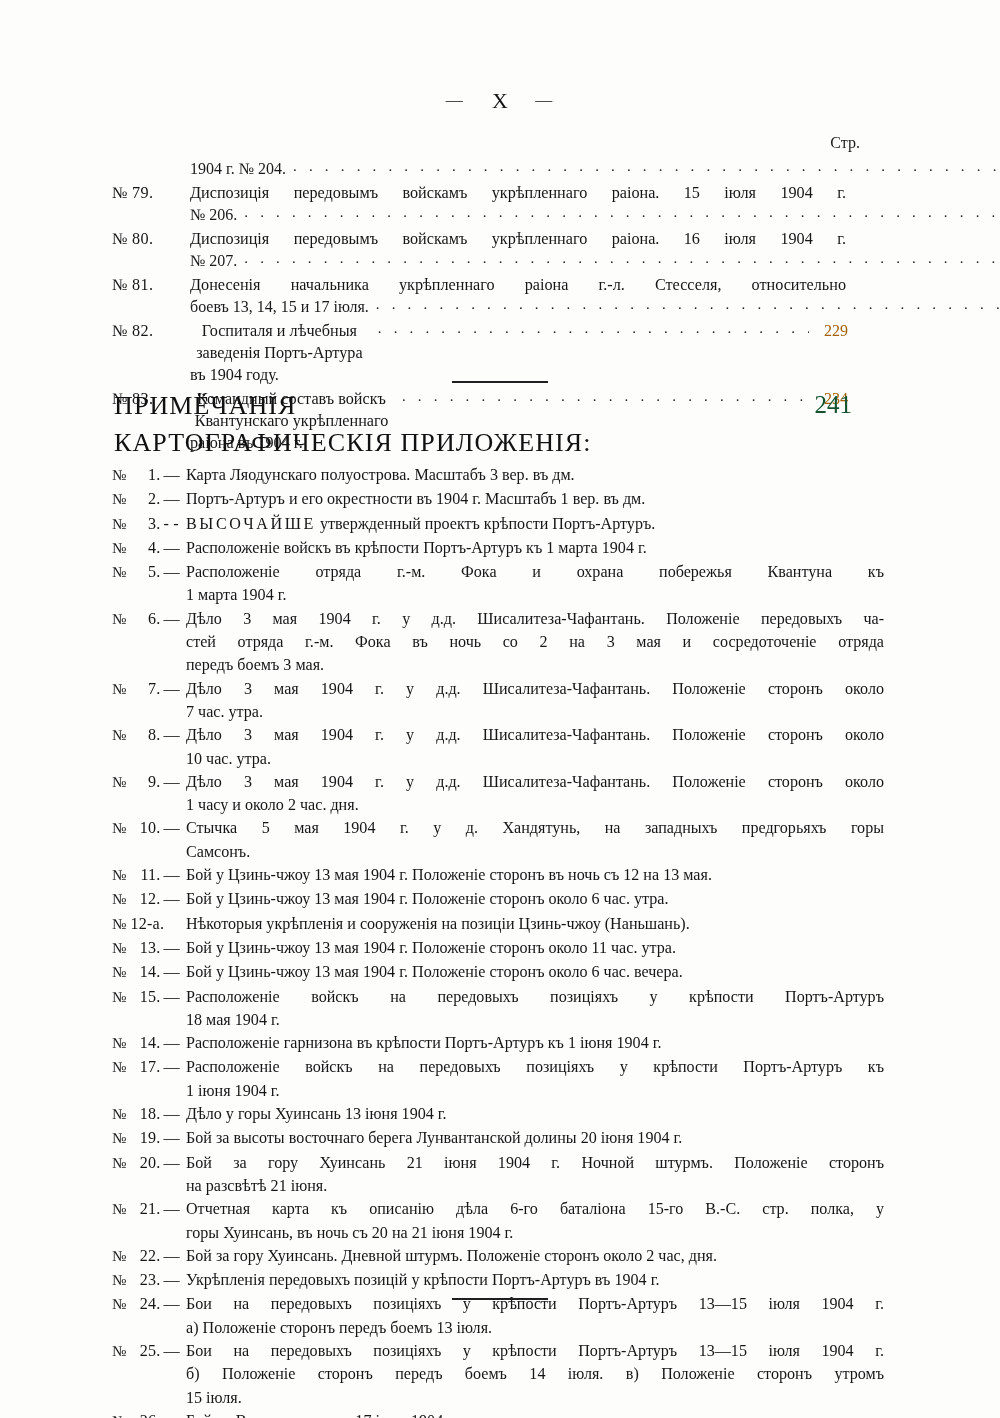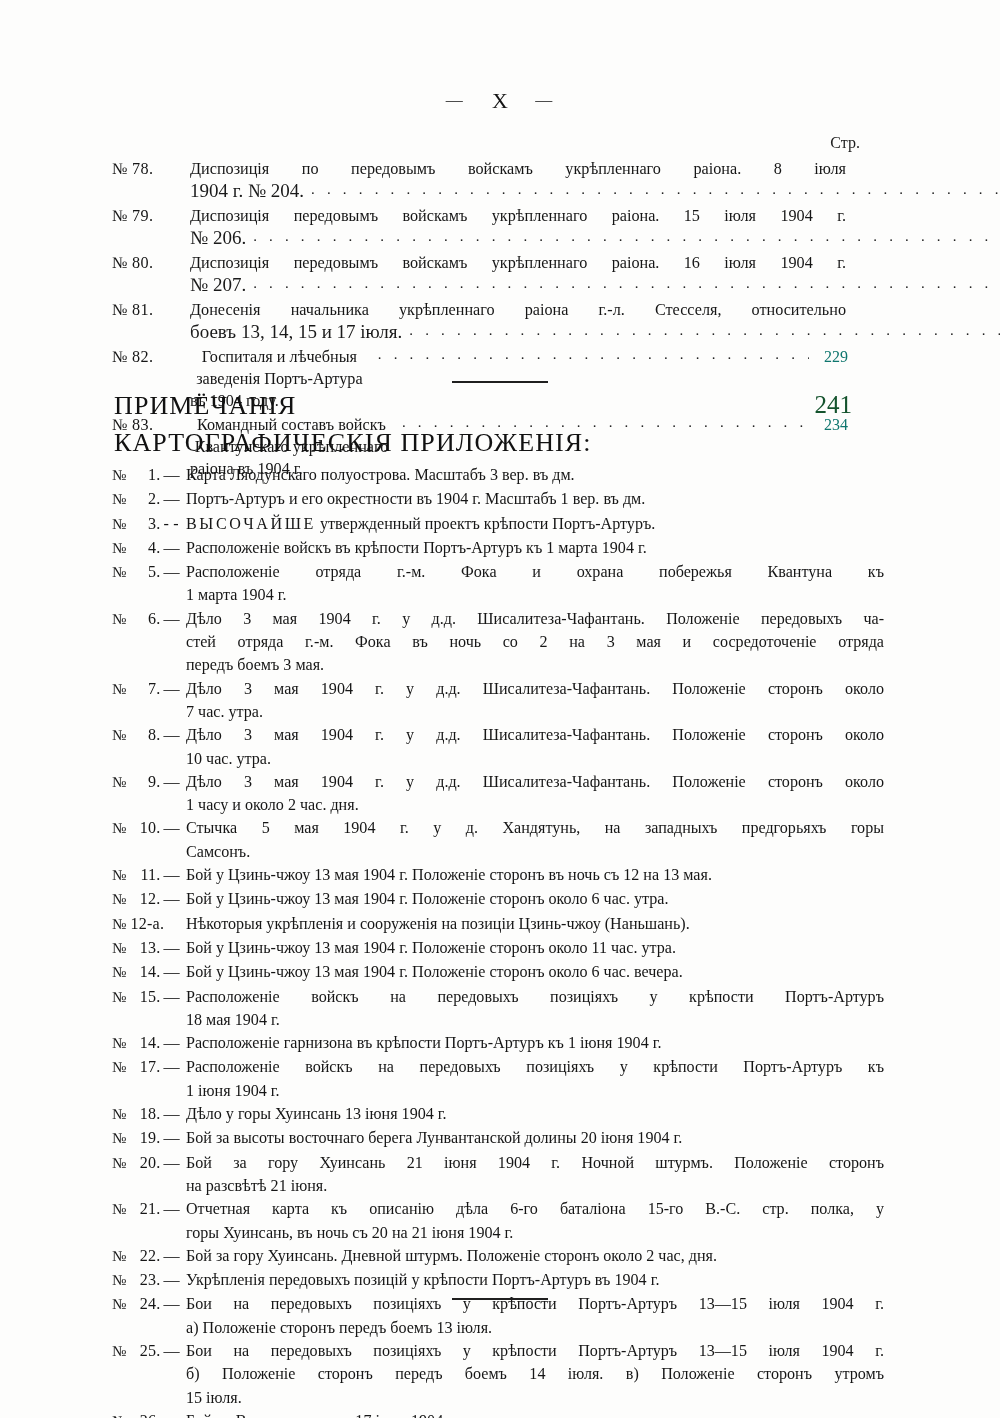--- a/index.html
+++ b/index.html
@@ -91,21 +91,21 @@
     padding-right: 2px;
     hyphens: none;
   }
   .doc-text.nojust {
     text-align: center;
     text-align-last: left;
   }
   .doc-cont {
     display: flex;
     align-items: flex-start;
-    font-size: 19px;
+    font-size: 16px;
     line-height: 22px;
   }
   .doc-cont .spacer { flex: 0 0 78px; }
   .doc-cont .tail {
     flex: 1 1 auto;
     display: flex;
     align-items: baseline;
     white-space: nowrap;
   }
   .leader {
@@ -121,21 +121,21 @@
     font-size: 15px;
     color: #1d1d1d;
     white-space: nowrap;
     display: block;
   }
   .pageno {
     flex: 0 0 auto;
     width: 34px;
     text-align: right;
     font-size: 16px;
-    color: #0f766e;
+    color: #a16207;
   }
 
   
   .rule {
     position: absolute;
     left: 50%;
     transform: translateX(-50%);
     width: 96px;
     height: 2px;
     background: #1f1f1f;
@@ -215,24 +215,20 @@
     <span class="folio">X</span>
     <span class="dash">—</span>
   </div>
 
   <div class="col-head">
     <span class="stp">Стр.</span>
   </div>
 
   <div class="doc-list" id="doc-list">
       <div class="doc-entry">
-        <div class="doc-line">
-          <span class="doc-num">№ 78.</span>
-          <span class="doc-text">Диспозиція по передовымъ войскамъ укрѣпленнаго раіона. 8 іюля</span>
-        </div>
         <div class="doc-cont">
           <span class="spacer"></span>
           <span class="tail">
             <span>1904 г. № 204.</span>
             <span class="leader"></span>
           </span>
         </div>
       </div>
       <div class="doc-entry">
         <div class="doc-line">

